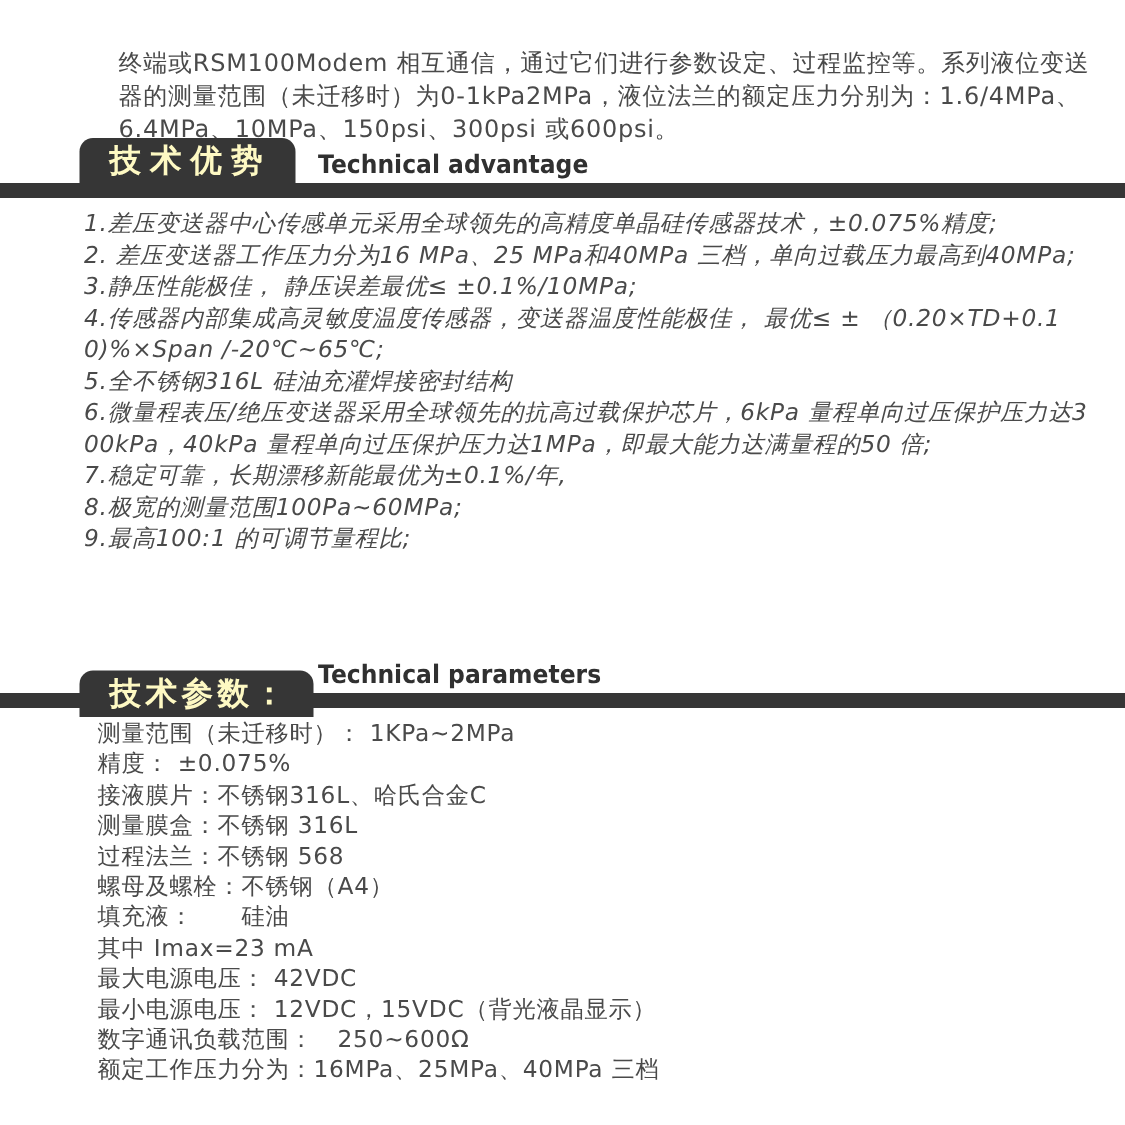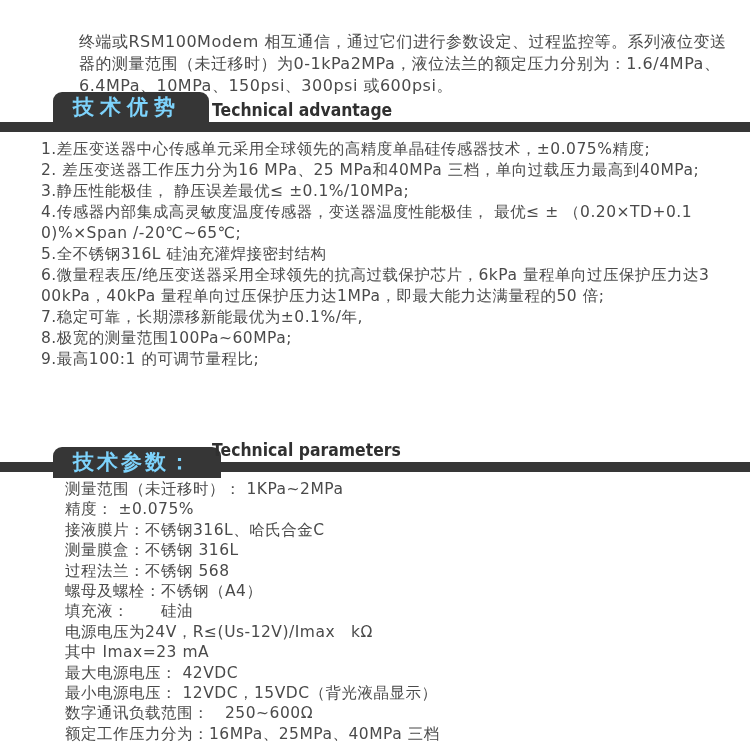--- a/index.html
+++ b/index.html
@@ -19,39 +19,39 @@
     word-break: break-all; letter-spacing: 0.5px; margin-top: 29px;
   }
   .section-bar {
     position: absolute; left: 0; width: 750px; height: 10px;
     background: var(--accent-color, #363636);
   }
   .bar-1 { top: 122px; }
   .bar-2 { top: 462px; }
   .section-badge {
     position: absolute; left: 53px; height: 31px;
-    background: var(--accent-color, #363636); color: #7dd3fc;
+    background: var(--accent-color, #363636); color: #fef9c3;
     font-size: 21px; font-weight: bold; letter-spacing: 6px;
-    line-height: 31px; padding: 0 28px 0 20px;
+    line-height: 31px; padding: 0 16px 0 20px;
     border-radius: 9px 9px 0 0; white-space: nowrap;
   }
   .badge-1 { top: 92px; }
   .badge-2 { top: 447px; letter-spacing: 3px; }
   .section-subtitle {
     position: absolute; left: 212px;
     font-size: 17px; font-weight: bold; color: #303030;
     white-space: nowrap; letter-spacing: 0px;
     transform: scaleX(0.92); transform-origin: left;
   }
   .subtitle-1 { top: 100px; }
   .subtitle-2 { top: 440px; }
   .advantage-list {
-    position: absolute; left: 41px; top: 139px; width: 672px;
+    position: absolute; left: 56px; top: 139px; width: 672px;
     font-size: 15.5px; line-height: 21px;
-    word-break: break-all; letter-spacing: 0.5px;
+    word-break: break-all; letter-spacing: 0.5px; font-style: italic;
   }
   .parameter-list {
     position: absolute; left: 65px; top: 479px; width: 670px;
     font-size: 15.5px; letter-spacing: 0.5px;
   }
   .parameter-line {
     line-height: 20.4px; height: 20.4px; white-space: nowrap;
   }
 </style>
 </head>
@@ -86,21 +86,20 @@
   </div>
 
   <div class="parameter-list">
     <div class="parameter-line">测量范围（未迁移时）： 1KPa~2MPa</div>
     <div class="parameter-line">精度： ±0.075%</div>
     <div class="parameter-line">接液膜片：不锈钢316L、哈氏合金C</div>
     <div class="parameter-line">测量膜盒：不锈钢 316L</div>
     <div class="parameter-line">过程法兰：不锈钢 568</div>
     <div class="parameter-line">螺母及螺栓：不锈钢（A4）</div>
     <div class="parameter-line">填充液：　　硅油</div>
-    <div class="parameter-line">电源电压为24V，R≤(Us-12V)/Imax　kΩ</div>
     <div class="parameter-line">其中 Imax=23 mA</div>
     <div class="parameter-line">最大电源电压： 42VDC</div>
     <div class="parameter-line">最小电源电压： 12VDC，15VDC（背光液晶显示）</div>
     <div class="parameter-line">数字通讯负载范围：　250~600Ω</div>
     <div class="parameter-line">额定工作压力分为：16MPa、25MPa、40MPa 三档</div>
   </div>
 
 </div>
 
 </body></html>

